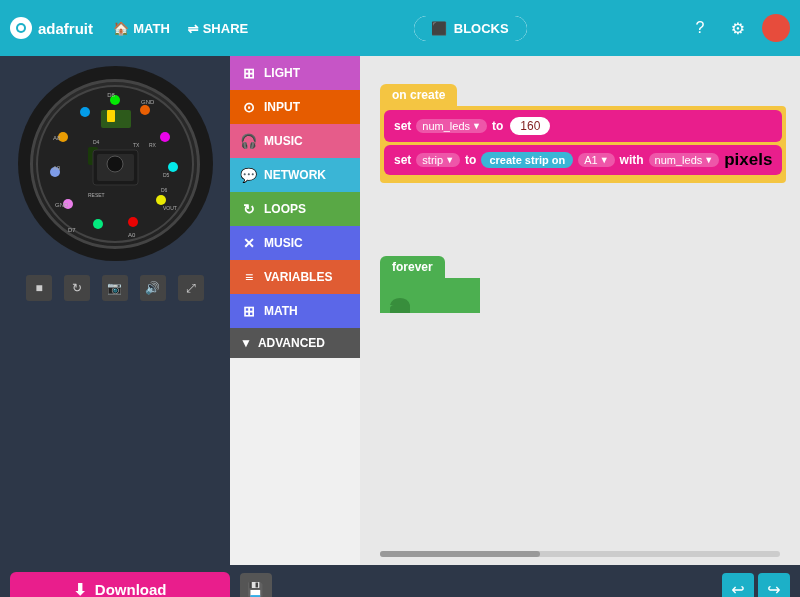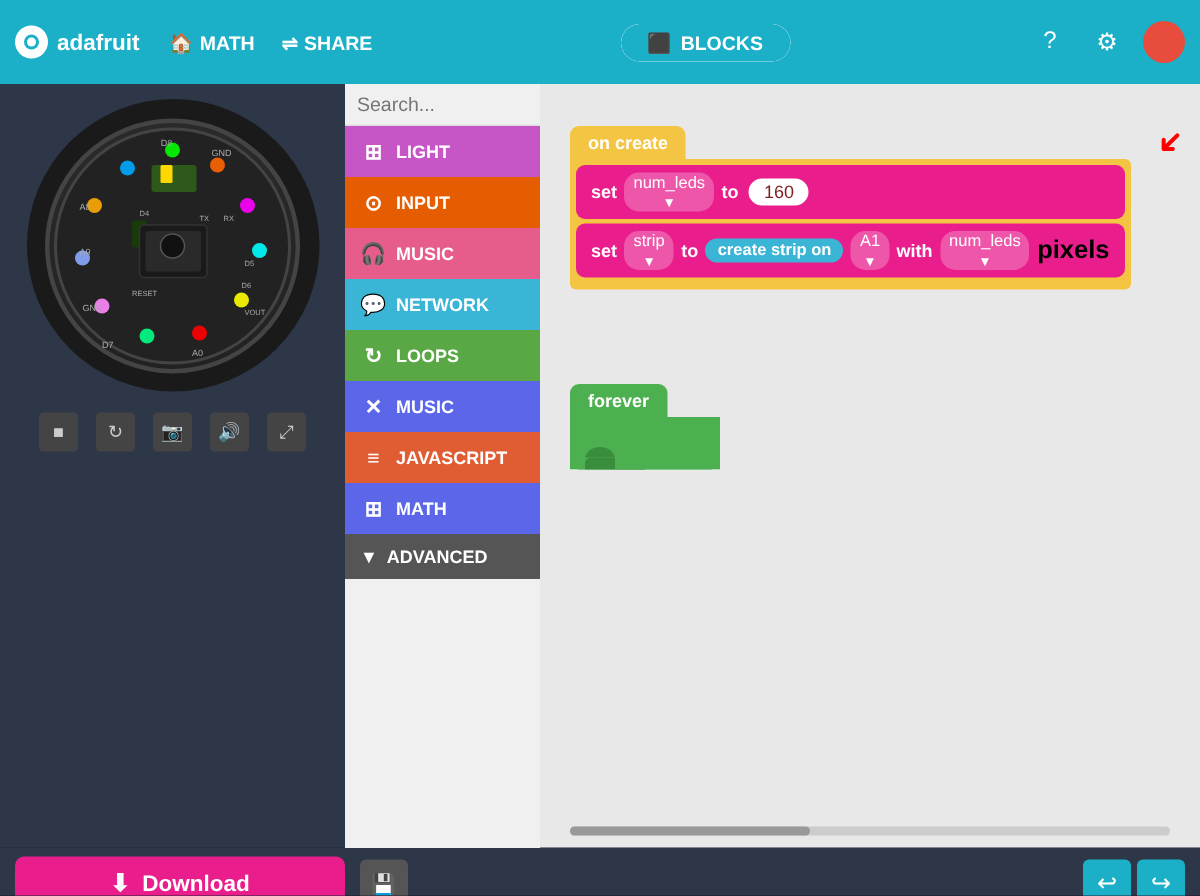--- a/index.html
+++ b/index.html
@@ -195,21 +195,21 @@
       flex: 1;
       background: #e8e8e8;
       position: relative;
       overflow: hidden;
     }
     .pill-dropdown {
       background: rgba(255,255,255,0.25);
       border-radius: 12px;
       padding: 1px 6px;
       font-size: 11px;
-      display: flex; align-items: center; gap: 2px; flex-direction: column;
+      display: flex; align-items: center; gap: 2px;
     }
     .on-start-header {
       background: #f4c542;
       border-radius: 6px 6px 0 0;
       padding: 4px 12px;
       font-size: 12px;
       font-weight: bold;
       color: white;
       width: fit-content;
     }
@@ -401,24 +401,20 @@
     <div class="device-controls">
       <div class="ctrl-btn">■</div>
       <div class="ctrl-btn">↻</div>
       <div class="ctrl-btn">📷</div>
       <div class="ctrl-btn">🔊</div>
       <div class="ctrl-btn">⤢</div>
     </div>
   </div>
 
   <div class="sidebar">
-    <div class="sidebar-search">
-      <input type="text" placeholder="Search..." style="">
-
-    </div>
 
     <div id="categories-container">
         <div class="category-btn" style="background: rgb(198, 85, 198);">
     <span class="category-icon" style="font-size:14px;">⊞</span>
     <span>LIGHT</span>
   </div>
         <div class="category-btn" style="background: rgb(230, 92, 0);">
     <span class="category-icon" style="font-size:14px;">⊙</span>
     <span>INPUT</span>
   </div>
@@ -433,21 +429,21 @@
         <div class="category-btn" style="background: rgb(89, 168, 69);">
     <span class="category-icon" style="font-size:14px;">↻</span>
     <span>LOOPS</span>
   </div>
         <div class="category-btn" style="background: rgb(91, 103, 232);">
     <span class="category-icon" style="font-size:14px;">✕</span>
     <span>MUSIC</span>
   </div>
         <div class="category-btn" style="background: rgb(224, 92, 51);">
     <span class="category-icon" style="font-size:14px;">≡</span>
-    <span>JAVASCRIPT</span>
+    <span>VARIABLES</span>
   </div>
         <div class="category-btn" style="background: rgb(91, 103, 232);">
     <span class="category-icon" style="font-size:14px;">⊞</span>
     <span>MATH</span>
   </div>
       </div>
     <div class="advanced-btn">
       <span>▼</span>
       <span>ADVANCED</span>
     </div>

